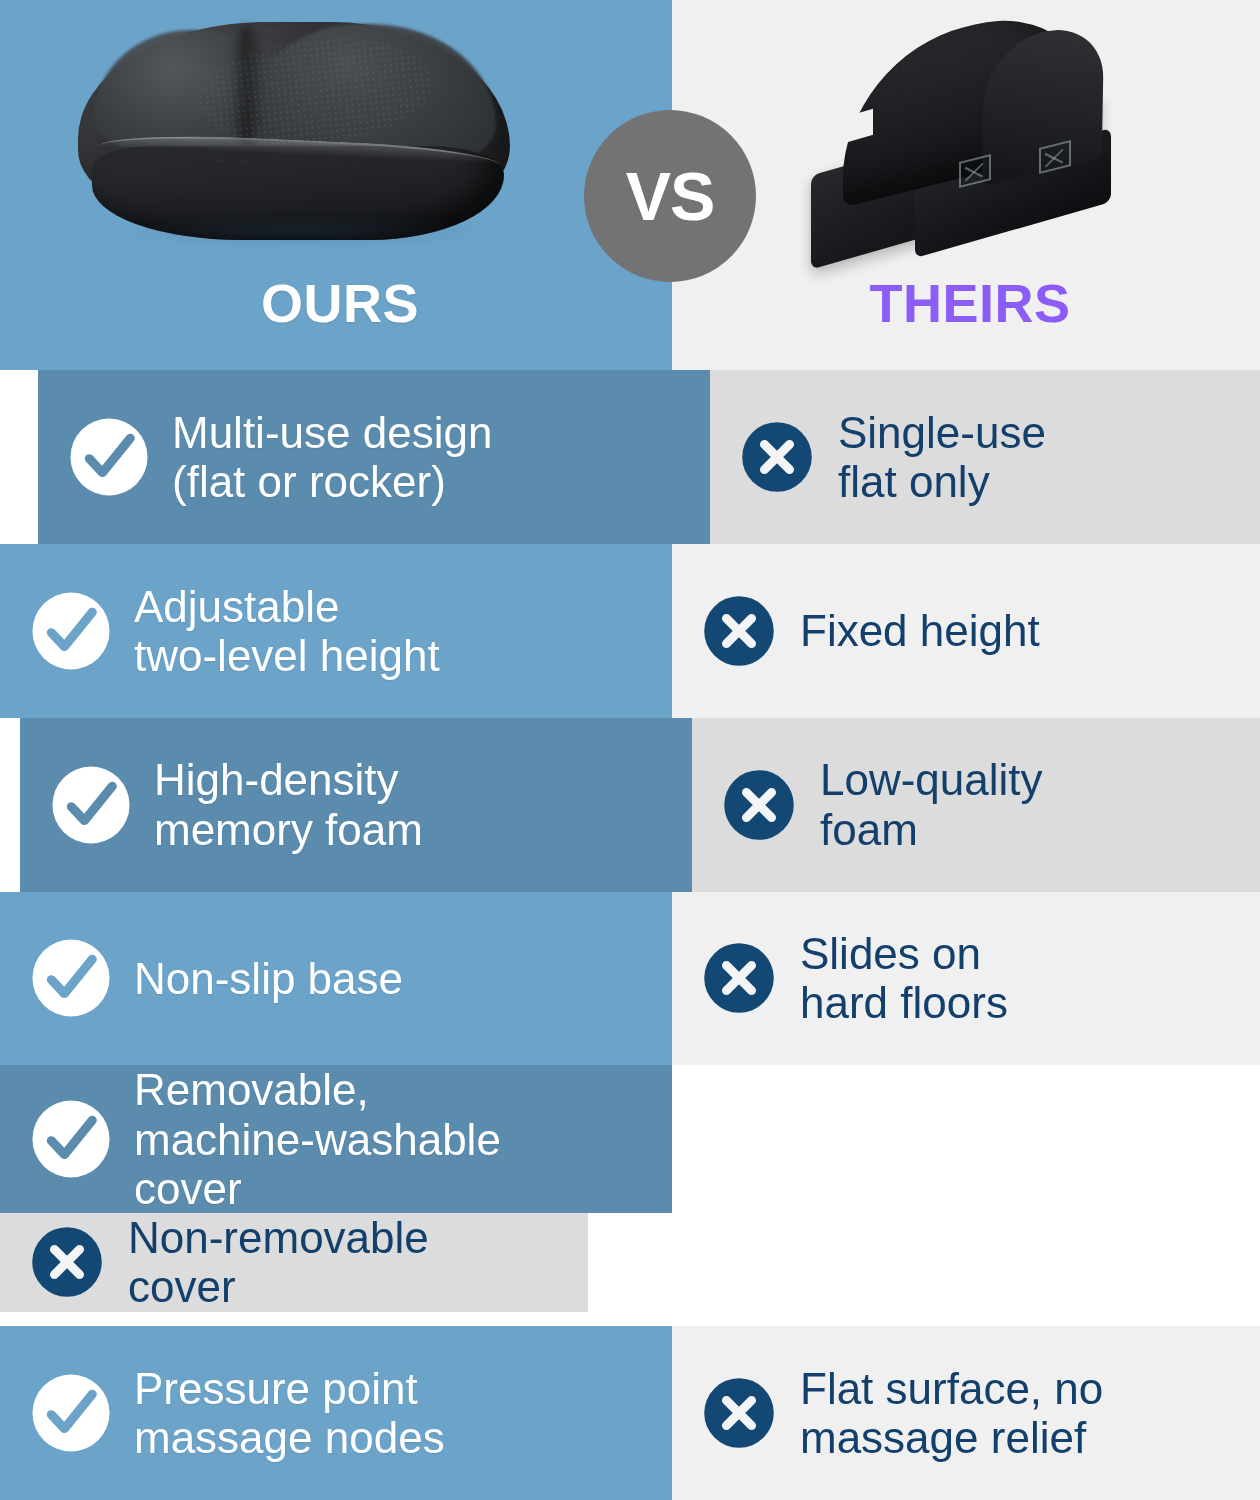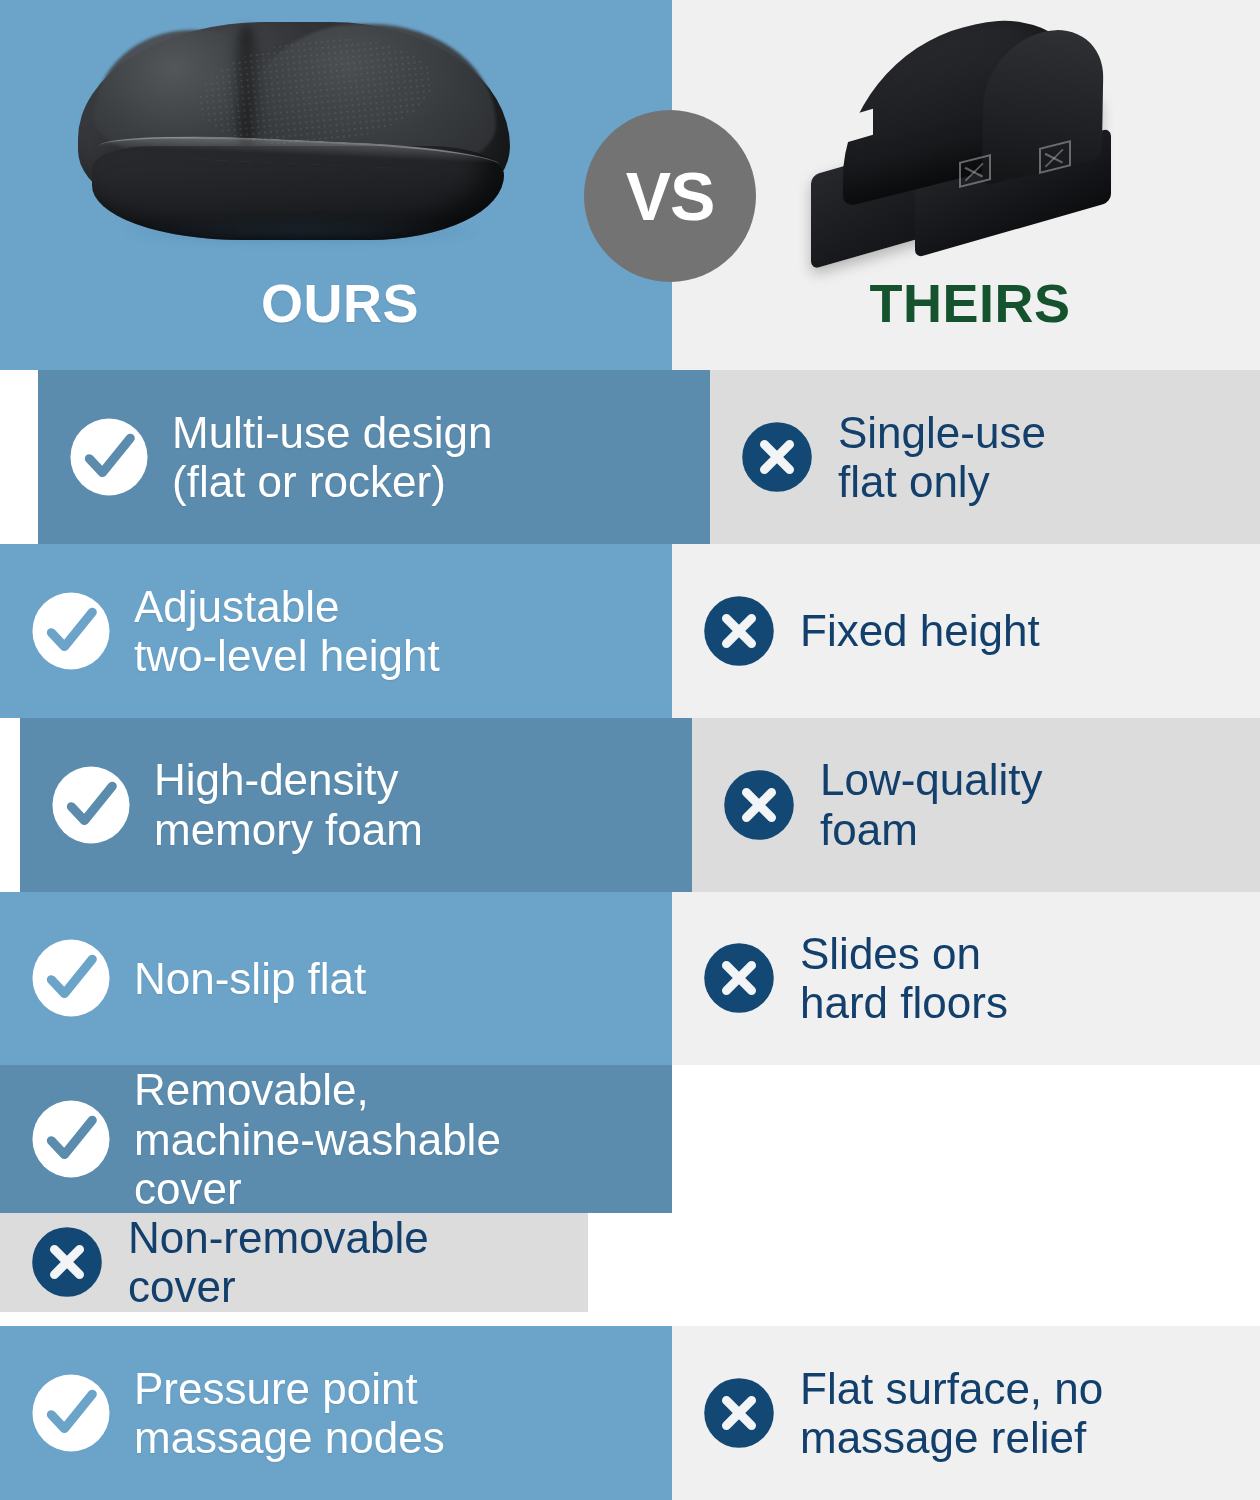--- a/index.html
+++ b/index.html
@@ -209,21 +209,21 @@
     font-weight: 700;
     letter-spacing: 0.5px;
     font-family: "Liberation Sans", sans-serif;
     line-height: 1;
   }
   .col-title.ours-title {
     color: #ffffff;
     text-shadow: 0 1px 2px rgba(0,0,0,.10);
   }
   .col-title.theirs-title {
-    color: #14532d;
+    color: #8b5cf6;
   }
 
   
   .vs-badge {
     position: absolute;
     left: 584px;
     top: 110px;
     width: 172px;
     height: 172px;
     border-radius: 50%;
@@ -399,21 +399,21 @@
 foam</div>
       </div>
     </div>
 
     <div class="feature-row" style="height: 173.846px;">
       <div class="cell left">
         <svg class="icon check" viewBox="0 0 100 100">
           <circle cx="50" cy="50" r="47" fill="#ffffff"></circle>
           <path d="M26 52 L42 69 L76 27" fill="none" stroke="#6ba3c9" stroke-width="11" stroke-linecap="round" stroke-linejoin="round"></path>
         </svg>
-        <div class="label">Non-slip flat</div>
+        <div class="label">Non-slip base</div>
       </div>
       <div class="cell right">
         <svg class="icon cross" viewBox="0 0 100 100">
           <circle cx="50" cy="50" r="47" fill="#124873"></circle>
           <path d="M33 33 L67 67 M67 33 L33 67" fill="none" stroke="#f2f4f6" stroke-width="12" stroke-linecap="round"></path>
         </svg>
         <div class="label">Slides on
 hard floors</div>
       </div>
     </div>

